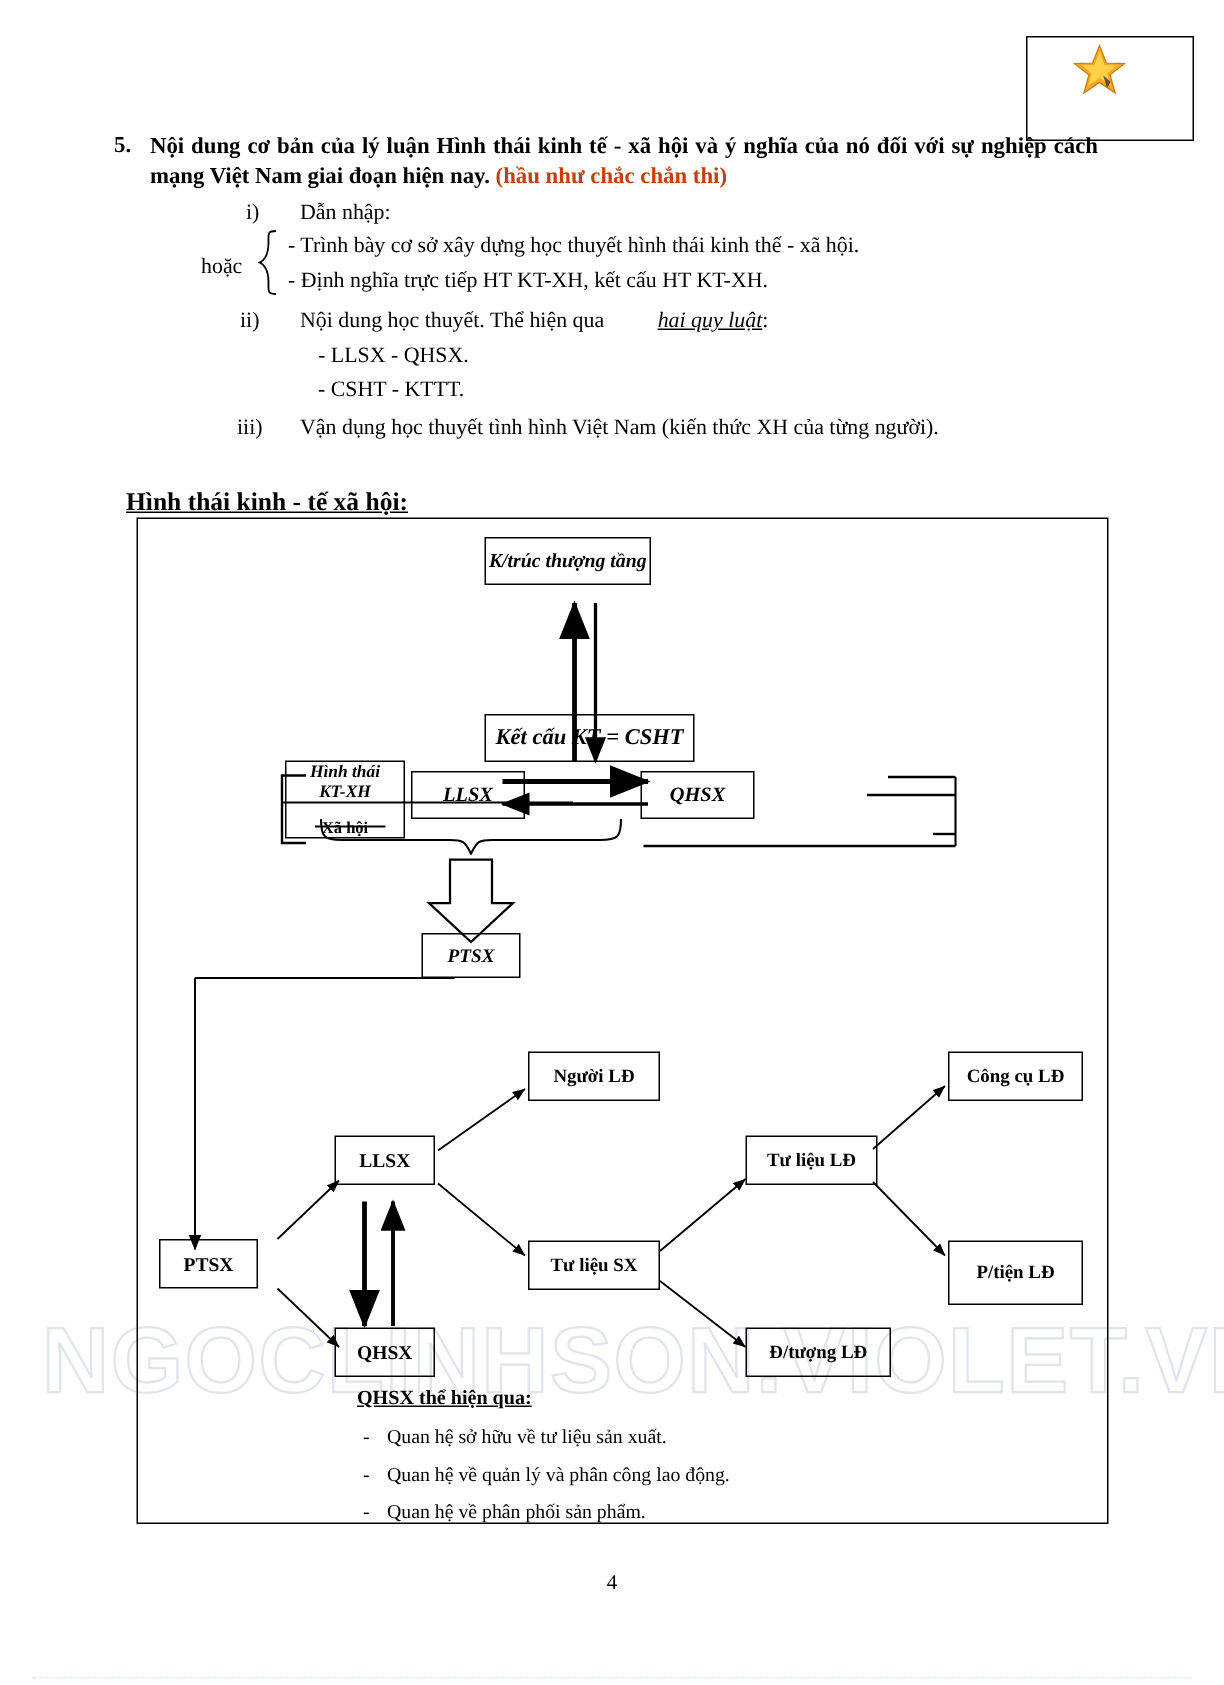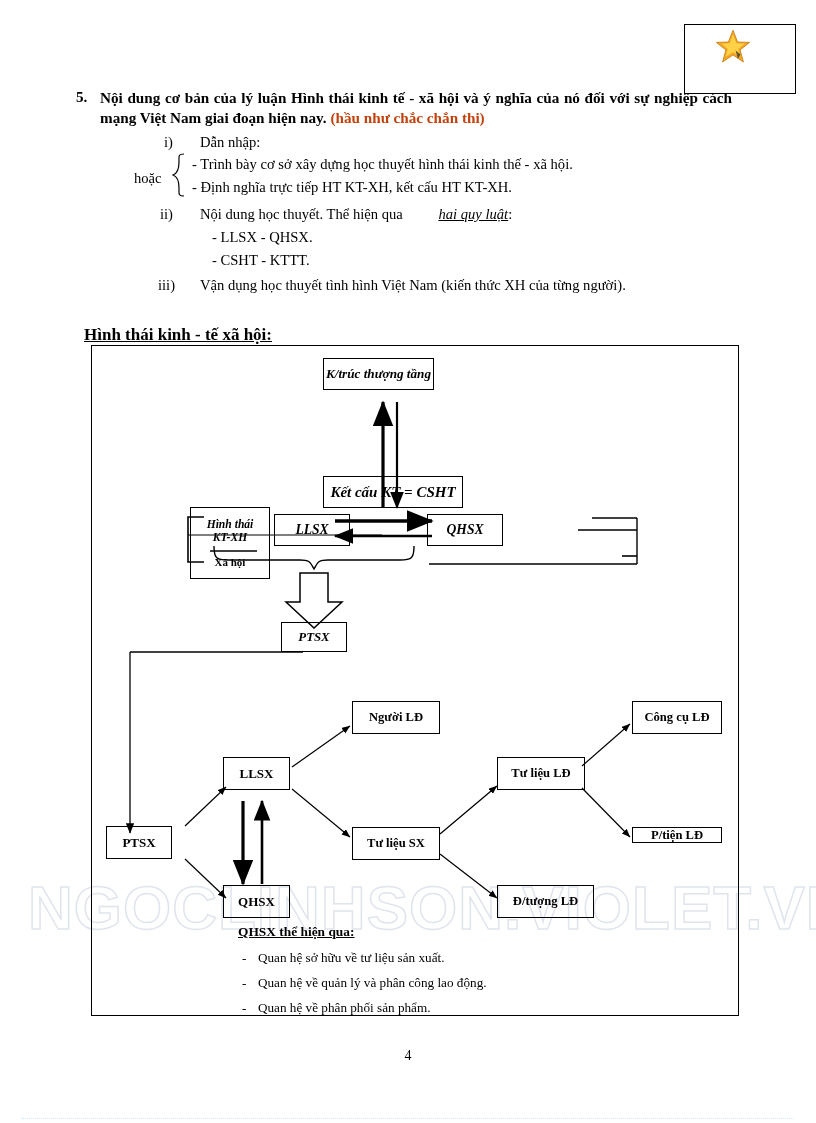--- a/index.html
+++ b/index.html
@@ -328,21 +328,21 @@
 
       <line x1="490" y1="420" x2="538" y2="378" stroke="#000" stroke-width="1.2" marker-end="url(#ahs)"></line>
 
       <line x1="490" y1="442" x2="538" y2="491" stroke="#000" stroke-width="1.2" marker-end="url(#ahs)"></line>
     </svg>
 
     <div class="dbox ital" style="left:231px; top:12px; width:111px; height:32px; font-size:13.2px;">K/trúc thượng tầng</div>
 
     <div class="dbox ital" style="left:231px; top:119px; width:140px; height:32px; font-size:15px;margin-top:11px;">Kết cấu KT = CSHT</div>
 
-    <div class="dbox" style="left:98px; top:161px; width:80px; height:72px; flex-direction:column; z-index:4;">
+    <div class="dbox" style="left:98px; top:161px; width:80px; height:52px; flex-direction:column; z-index:4;">
       <span style="font-style:italic; font-weight:bold; font-size:11.6px; line-height:13px;">Hình thái</span>
       <span style="font-style:italic; font-weight:bold; font-size:11.6px; line-height:13px;">KT-XH</span>
       <span style="font-weight:bold; font-size:11px; line-height:13px; margin-top:12px;">Xã hội</span>
     </div>
 
     <div class="dbox ital" style="left:182px; top:168px; width:76px; height:32px; font-size:13.6px;">LLSX</div>
 
     <div class="dbox ital" style="left:335px; top:168px; width:76px; height:32px; font-size:13.6px;">QHSX</div>
 
     <div class="dbox ital" style="left:189px; top:276px; width:66px; height:30px; font-size:12.8px;">PTSX</div>
@@ -356,21 +356,21 @@
     <div class="dbox bold" style="left:260px; top:355px; width:88px; height:33px; font-size:12.6px;">Người LĐ</div>
 
     <div class="dbox bold" style="left:260px; top:481px; width:88px; height:33px; font-size:12.6px;">Tư liệu SX</div>
 
     <div class="dbox bold" style="left:405px; top:411px; width:88px; height:33px; font-size:12.6px;">Tư liệu LĐ</div>
 
     <div class="dbox bold" style="left:405px; top:539px; width:97px; height:33px; font-size:12.6px;">Đ/tượng LĐ</div>
 
     <div class="dbox bold" style="left:540px; top:355px; width:90px; height:33px; font-size:12.6px;">Công cụ LĐ</div>
 
-    <div class="dbox bold" style="left:540px; top:481px; width:90px; height:16px; font-size:12.6px;">P/tiện LĐ</div>
+    <div class="dbox bold" style="left:540px; top:481px; width:90px; height:43px; font-size:12.6px;">P/tiện LĐ</div>
 
     <div id="qhsx-head">QHSX thể hiện qua:</div>
 
     <div class="qdash" style="left:150px; top:604px;">-</div>
     <div class="qbullet" style="left:166px; top:604px;">Quan hệ sở hữu về tư liệu sản xuất.</div>
 
     <div class="qdash" style="left:150px; top:629px;">-</div>
     <div class="qbullet" style="left:166px; top:629px;">Quan hệ về quản lý và phân công lao động.</div>
 
     <div class="qdash" style="left:150px; top:654px;">-</div>

